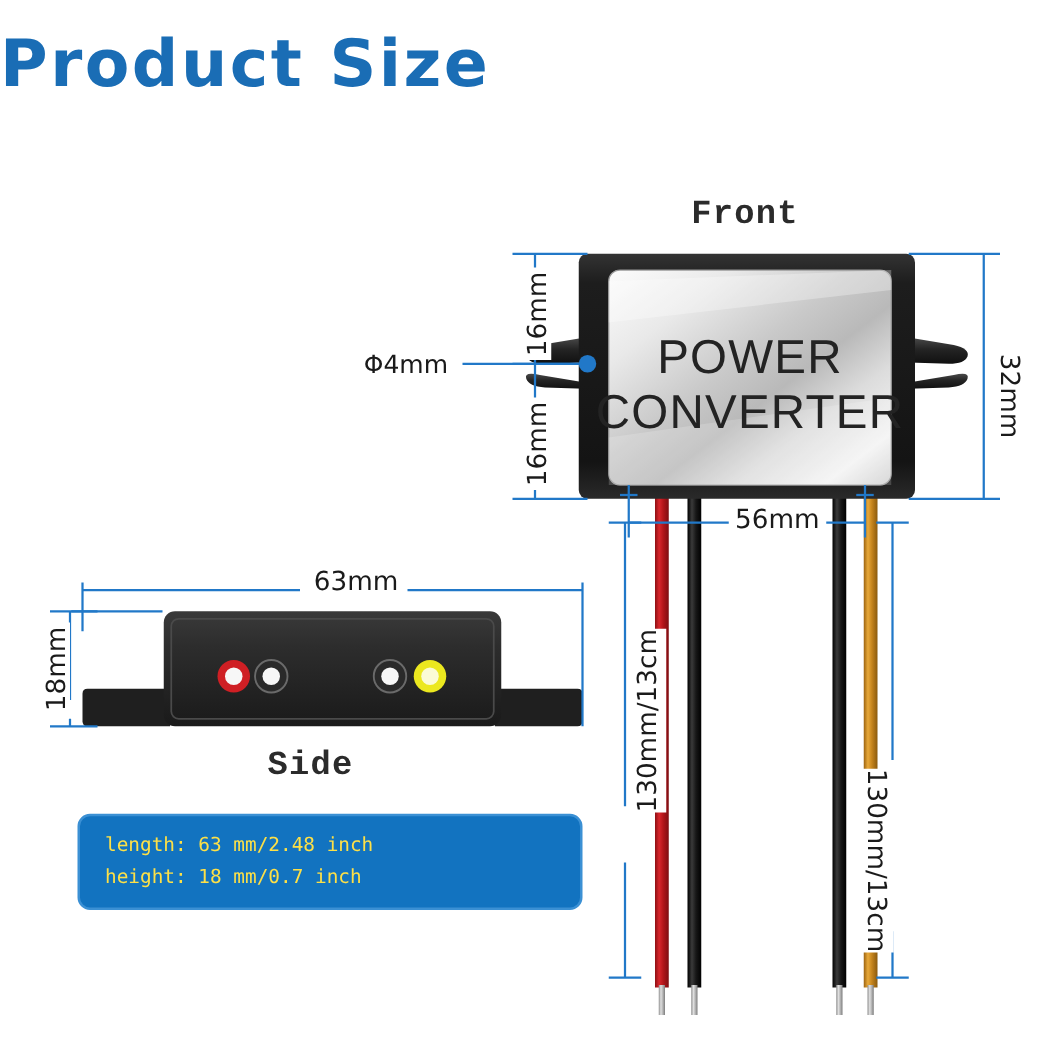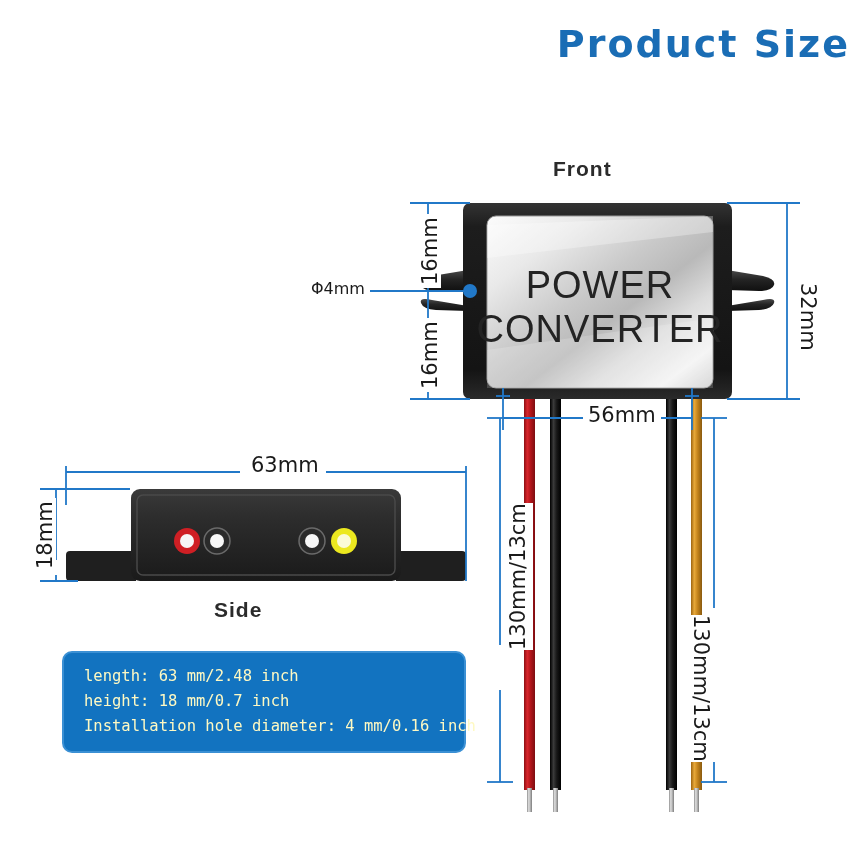--- a/index.html
+++ b/index.html
@@ -21,35 +21,35 @@
     width: 850px;
     height: 850px;
   }
 
   
   .page-title {
     position: absolute;
     top: 22px;
     left: 0;
     width: 850px;
-    text-align: right;
+    text-align: left;
     font-family: "DejaVu Sans", sans-serif;
     font-weight: bold;
-    font-size: 38px;
+    font-size: 52px;
     letter-spacing: 2px;
     color: #1a6db5;
     white-space: pre;
   }
 
   
   .view-caption {
     position: absolute;
-    font-family: Liberation Sans, sans-serif;
+    font-family: Liberation Mono, monospace;
     font-weight: bold;
-    font-size: 21px;
+    font-size: 27px;
     color: #2b2b2b;
     letter-spacing: 1px;
     white-space: nowrap;
   }
   .caption-front { top: 157px; left: 553px; }
   .caption-side  { top: 598px; left: 214px; }
 
   
   .dim-text {
     position: absolute;
@@ -58,21 +58,21 @@
     color: #1a1a1a;
     white-space: nowrap;
     background: #ffffff;
     line-height: 1;
   }
   .dim-vert-ccw { transform: rotate(-90deg); transform-origin: 0 0; }
   .dim-vert-cw  { transform: rotate(90deg);  transform-origin: 0 0; }
 
   #dim-16-top   { left: 420px; top: 288px; padding: 0 3px; }
   #dim-16-bot   { left: 420px; top: 392px; padding: 0 3px; }
-  #dim-phi4     { left: 308px; top: 281px; font-size: 16px; padding: 0 3px; }
+  #dim-phi4     { left: 288px; top: 281px; font-size: 20px; padding: 0 3px; }
   #dim-32       { left: 818px; top: 280px; padding: 0 3px; }
   #dim-56       { left: 583px; top: 405px; padding: 0 5px; text-align: right; }
   #dim-63       { left: 245px; top: 455px; padding: 0 6px; }
   #dim-18       { left: 35px;  top: 572px; padding: 0 3px; }
   #dim-wire-l   { left: 504px; top: 650px; padding: 4px 0; }
   #dim-wire-r   { left: 715px; top: 615px; padding: 4px 0; }
 
   
   .spec-box {
     position: absolute;
@@ -81,21 +81,21 @@
     width: 404px;
     box-sizing: border-box;
     background: #1273c0;
     border: 2px solid #3b90d4;
     border-radius: 10px;
     padding: 11px 0 12px 20px;
   }
   .spec-line {
     font-family: "DejaVu Sans Mono", monospace;
     font-size: 15.5px;
-    color: #fef9c3;
+    color: #fde047;
     line-height: 1.62;
     white-space: pre;
   }
 </style>
 </head>
 <body>
 
 <div class="stage">
 
   <div class="page-title">Product Size</div>
@@ -301,16 +301,15 @@
 
   <div class="dim-text dim-vert-cw" id="dim-wire-r">130mm/13cm</div>
 
   <div class="view-caption caption-front">Front</div>
 
   <div class="view-caption caption-side">Side</div>
 
   <div class="spec-box">
     <div class="spec-line">length: 63 mm/2.48 inch</div>
     <div class="spec-line">height: 18 mm/0.7 inch</div>
-    <div class="spec-line">Installation hole diameter: 4 mm/0.16 inch</div>
   </div>
 
 </div>
 
 </body></html>

